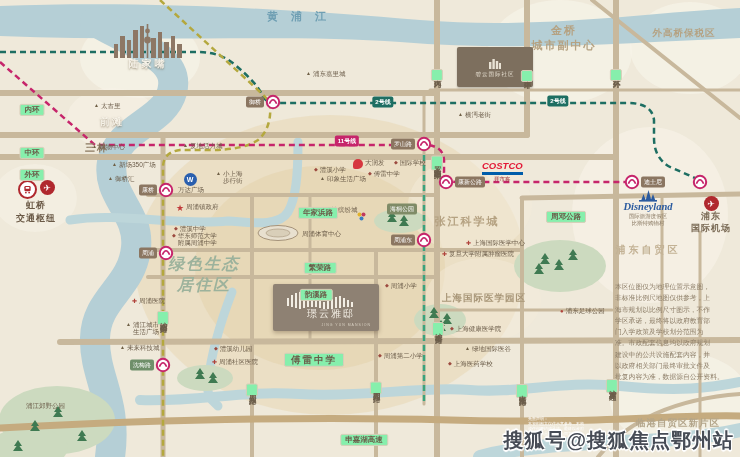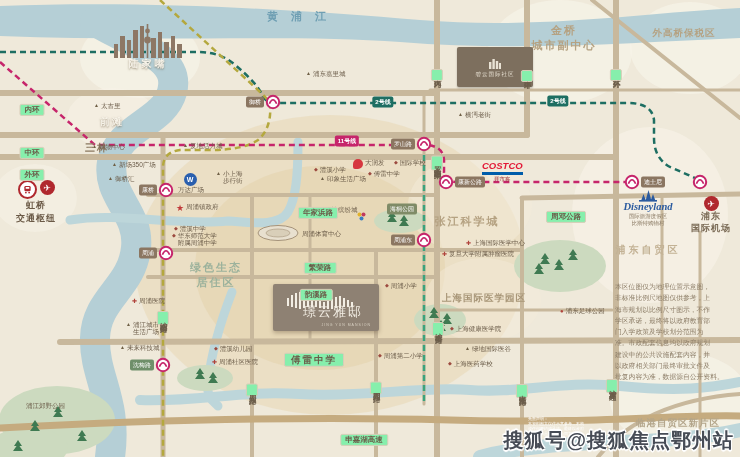--- a/index.html
+++ b/index.html
@@ -29,21 +29,21 @@
     letter-spacing:13px;z-index:22;transform:translate(-50%,-50%);white-space:nowrap;}
   #hongqiao{position:absolute;left:8px;top:180px;width:56px;text-align:center;z-index:26;}
   #hongqiao .hq-icons{display:flex;justify-content:center;gap:3px;}
   #hongqiao .hq-line{color:#6b5a47;font-weight:bold;font-size:9px;letter-spacing:1px;}
   .roundicon{width:15px;height:15px;border-radius:50%;display:flex;align-items:center;justify-content:center;}
   #biyun-box{position:absolute;left:457px;top:47px;width:76px;height:40px;background:#7d6f5e;
     border-radius:2px;z-index:24;display:flex;flex-direction:column;align-items:center;justify-content:center;box-shadow:0 1px 2px rgba(0,0,0,.25);}
   #biyun-box .bi-label{color:#e9e2d4;font-size:5.5px;margin-top:2px;letter-spacing:1px;}
   #project-box{position:absolute;left:273px;top:284px;width:106px;height:47px;background:#8e8173;
     border-radius:2px;z-index:28;box-shadow:0 2px 4px rgba(80,60,40,.35);}
-  #project-box .pj-name{position:absolute;right:16px;bottom:10px;color:#f3eee4;font-size:13px;letter-spacing:2px;}
+  #project-box .pj-name{position:absolute;right:24px;bottom:10px;color:#f3eee4;font-size:10px;letter-spacing:2px;}
   #project-box .pj-sub{position:absolute;right:8px;bottom:4px;color:#d8d0c2;font-size:3.5px;letter-spacing:1px;}
   #costco{position:absolute;left:482px;top:161px;z-index:26;text-align:center;}
   #costco .c-logo{color:#e31837;font-weight:bold;font-style:italic;font-size:9.5px;letter-spacing:0;line-height:1;}
   #costco .c-bar{height:3px;background:#005daa;margin-top:1px;}
   #costco .c-sub{color:#9c2f35;font-size:5.5px;margin-top:1px;}
   #disney{position:absolute;left:616px;top:188px;width:64px;text-align:center;z-index:26;}
   #disney .d-logo{color:#2a5a9f;font-family:"Liberation Serif","DejaVu Serif",serif;
     font-style:italic;font-weight:bold;font-size:10.5px;line-height:1;}
   #disney .d-sub{color:#8a7a64;font-size:5.5px;line-height:1.3;}
   #airport{position:absolute;left:686px;top:196px;width:50px;text-align:center;z-index:26;}
@@ -335,21 +335,21 @@
     <div class="area" style="left: 564px; top: 38px; font-size: 11px; color: rgb(181, 162, 130); letter-spacing: 2px;">
       <div>金桥</div>
       <div>城市副中心</div>
     </div>
     <div class="area" style="left: 684px; top: 33px; font-size: 9.5px; color: rgb(181, 162, 130); letter-spacing: 1px;">
       <div>外高桥保税区</div>
     </div>
     <div class="area" style="left: 467px; top: 221px; font-size: 11px; color: rgb(181, 162, 130); letter-spacing: 2px;">
       <div>张江科学城</div>
     </div>
-    <div class="area" style="left: 216px; top: 275px; font-size: 11px; color: rgb(156, 178, 156); letter-spacing: 2px;">
+    <div class="area" style="left: 204px; top: 275px; font-size: 16px; color: rgb(156, 178, 156); letter-spacing: 2px; font-style: italic;">
       <div>绿色生态</div>
       <div>居住区</div>
     </div>
     <div class="area" style="left: 484px; top: 298px; font-size: 9.5px; color: rgb(168, 150, 120); letter-spacing: 1px;">
       <div>上海国际医学园区</div>
     </div>
     <div class="area" style="left: 648px; top: 250px; font-size: 10px; color: rgb(195, 178, 149); letter-spacing: 3px;">
       <div>浦东自贸区</div>
     </div>
     <div class="area" style="left: 678px; top: 423px; font-size: 9.5px; color: rgb(179, 165, 138); letter-spacing: 1px; text-align: right;">

